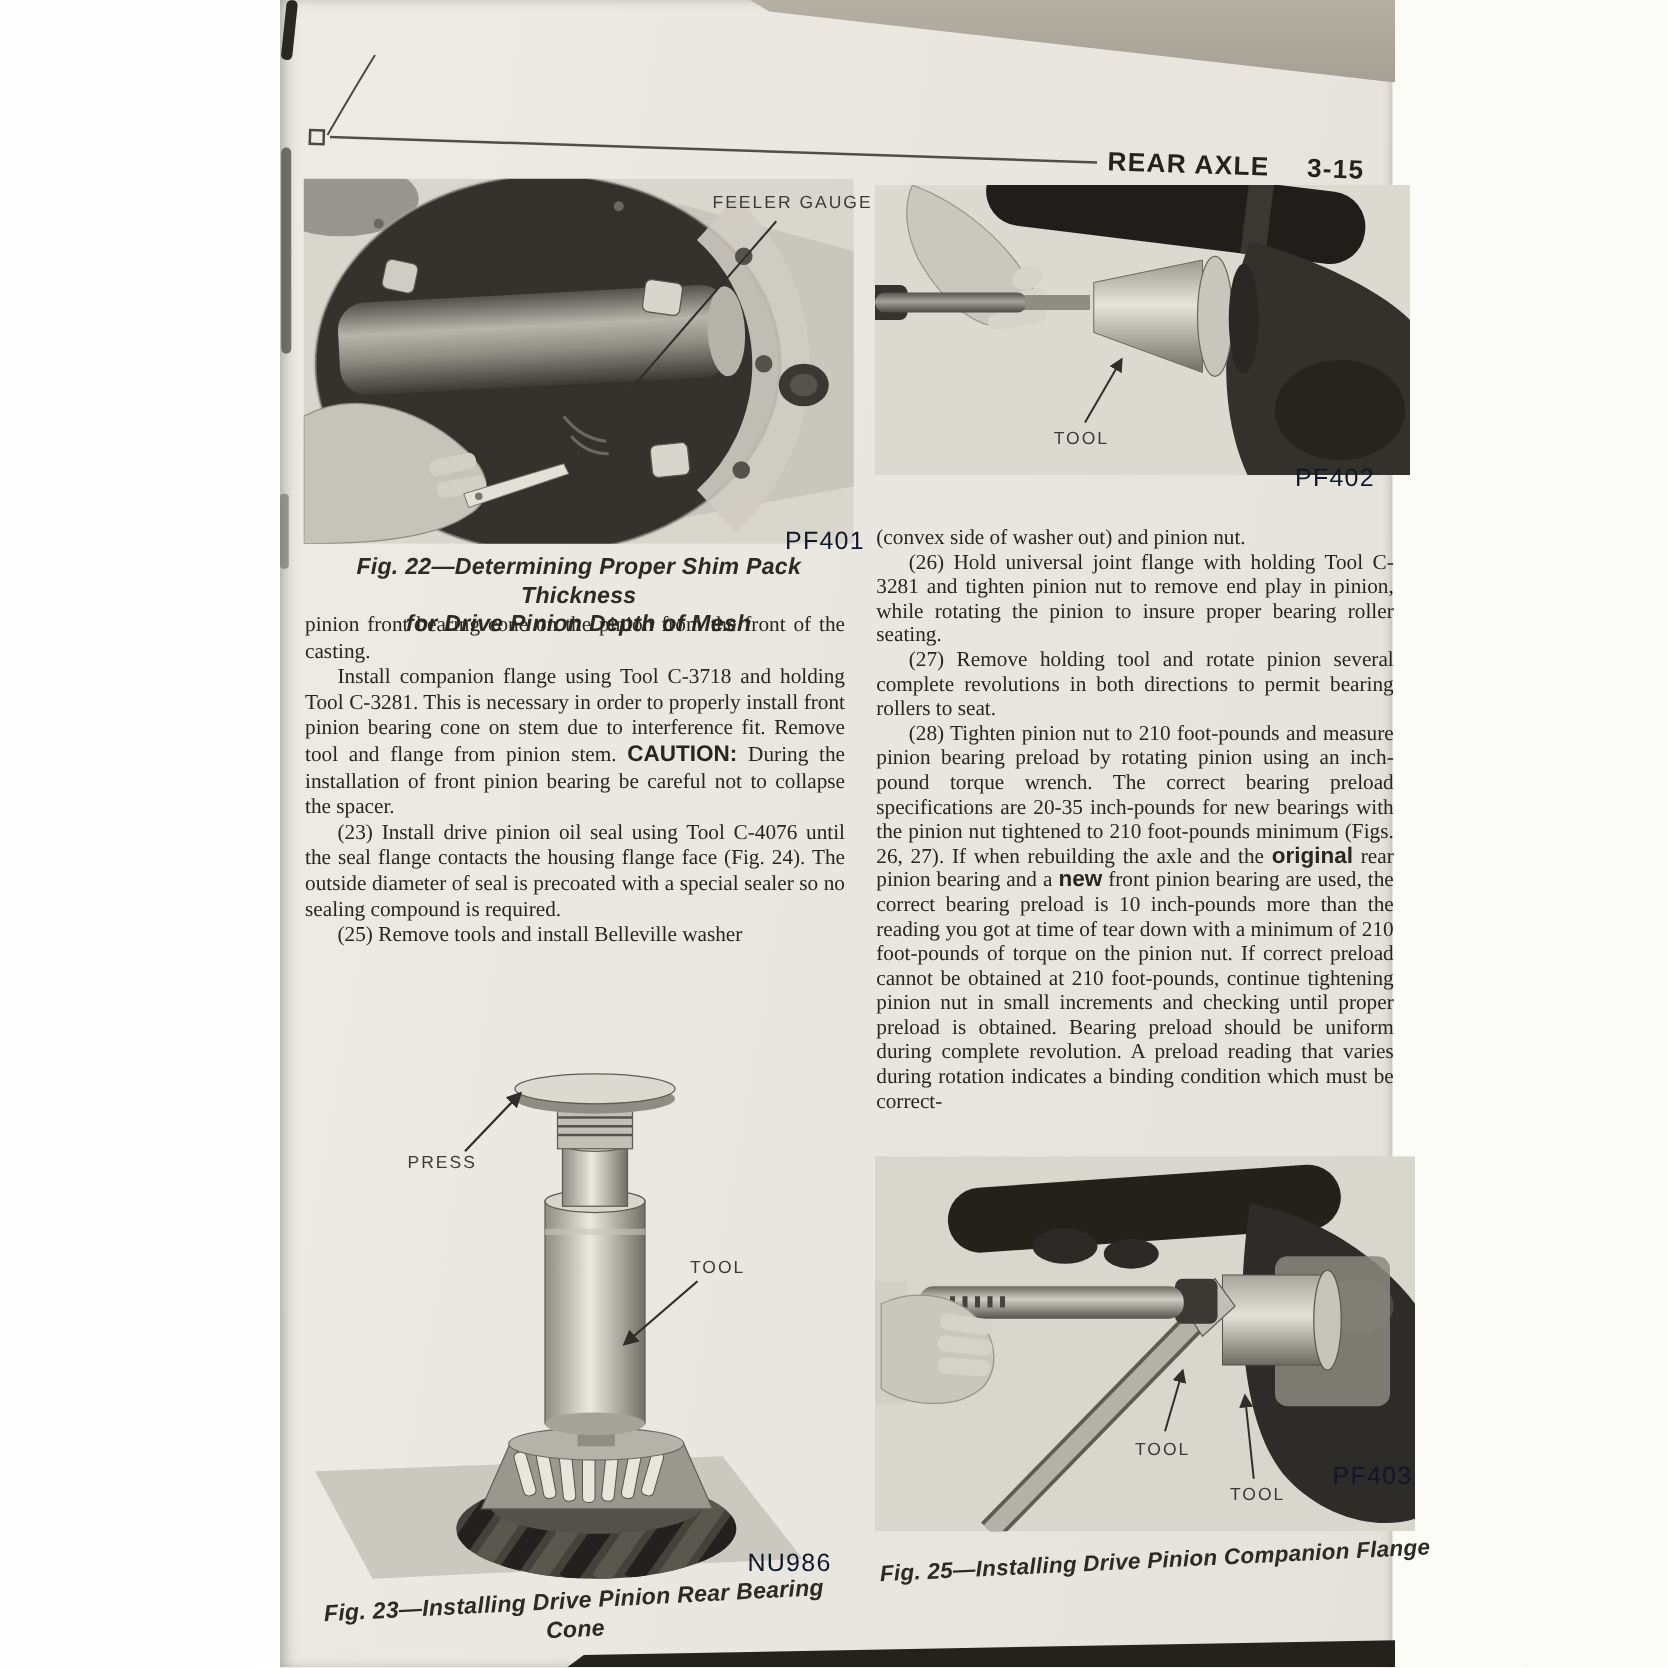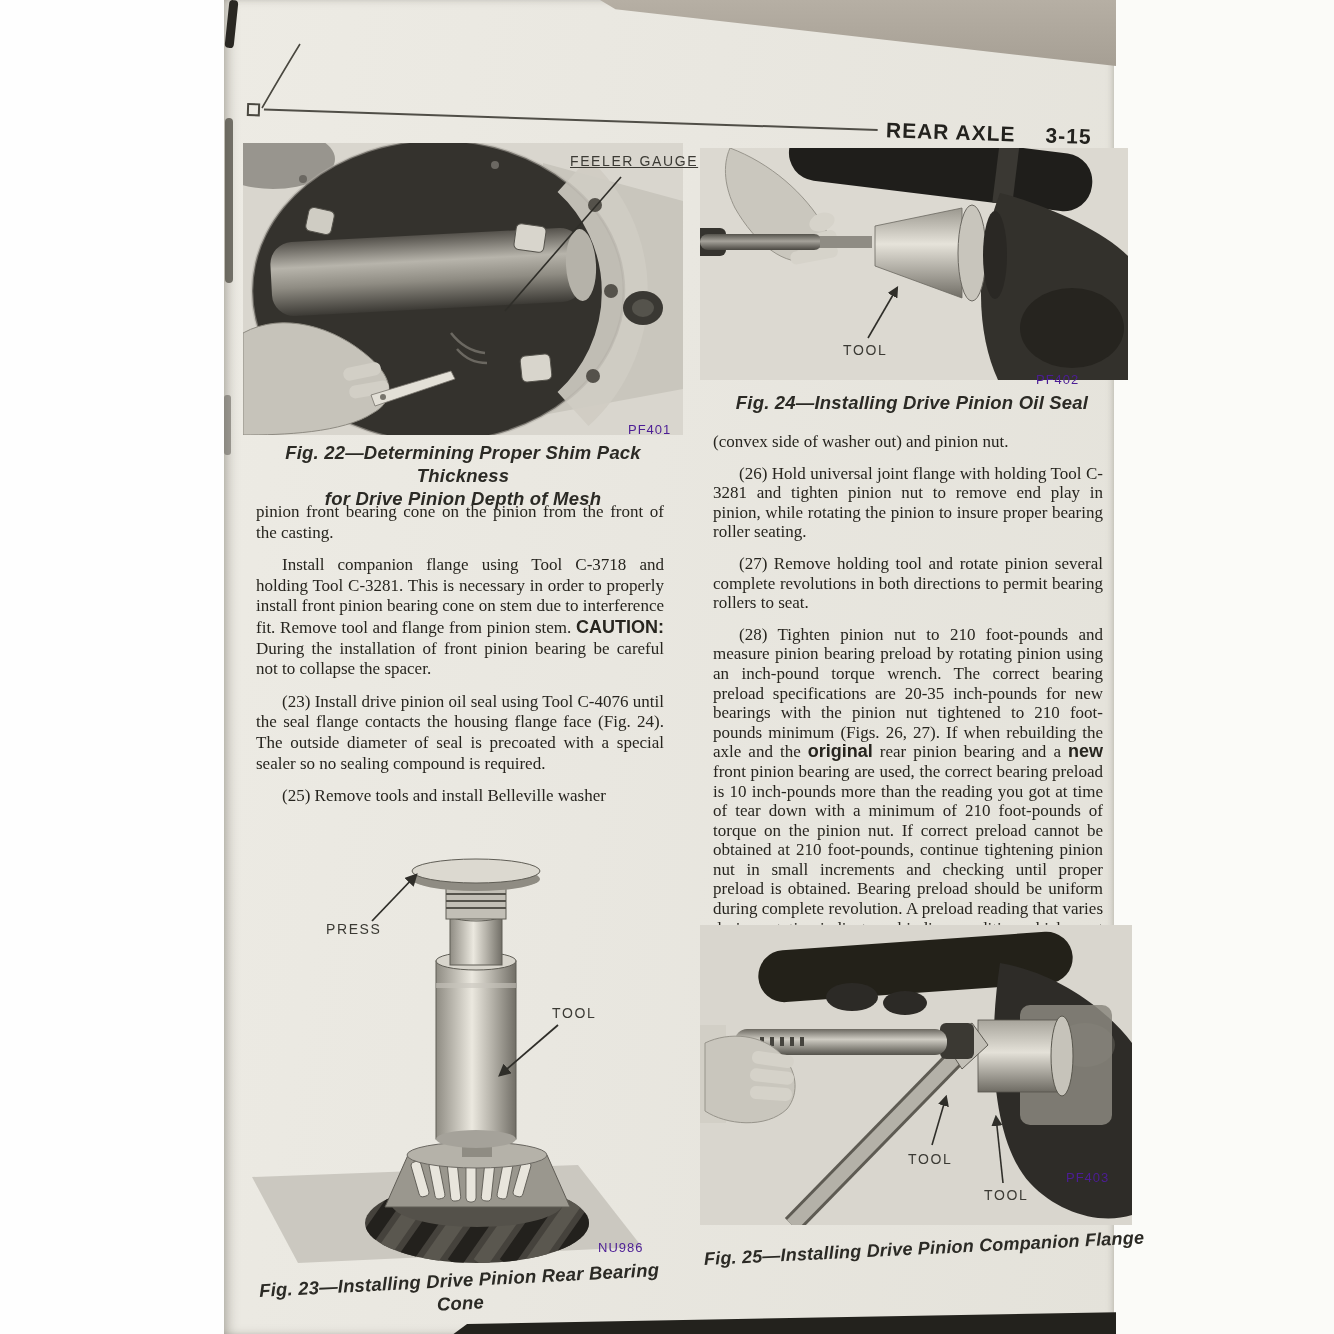--- a/index.html
+++ b/index.html
@@ -20,28 +20,28 @@
   .header{position:absolute;left:247px;top:97px;width:845px;display:flex;align-items:center;
           transform:rotate(1.9deg);transform-origin:0 50%;}
   .header .sq{width:9px;height:9px;border:2px solid #4a4840;background:transparent;flex:0 0 auto;}
   .header .rule{flex:1;height:2px;background:#504e47;margin-left:4px;}
   .header .title{font-weight:700;font-size:21px;letter-spacing:1px;color:#23221e;margin-left:8px;white-space:nowrap;}
   .header .pnum{font-weight:700;font-size:21px;letter-spacing:1px;color:#23221e;margin-left:30px;}
   
   .fig{position:absolute;}
   .fig svg{display:block;}
   .figlabel{position:absolute;font-size:14px;letter-spacing:1.6px;color:#3b3a34;white-space:nowrap;}
-  .figcode{position:absolute;font-size:13px;letter-spacing:1px;color:#4c1d95;white-space:nowrap;}
+  .figcode{position:absolute;font-size:20px;letter-spacing:1px;color:#0f172a;white-space:nowrap;}
   .caption{position:absolute;text-align:center;font-style:italic;font-weight:700;font-size:18.5px;
            line-height:23px;color:#2b2a25;letter-spacing:.2px;}
   .caption.nowrap{white-space:nowrap;font-size:18px;}
   
   .col{position:absolute;font-family:"Liberation Serif",serif;font-size:17px;color:#27251f;
        text-align:justify;}
-  .col p{margin:12px;text-indent:26px;}
+  .col p{margin:0;text-indent:26px;}
   .col p.noindent{text-indent:0;}
   .col-left{line-height:20.6px;}
   .col-right{line-height:19.6px;}
   .bold-sans{font-family:"Liberation Sans",sans-serif;font-weight:700;font-size:18px;}
 </style>
 </head>
 <body>
 
 <div class="scene">
 
@@ -93,21 +93,21 @@
       <path d="M208,190 q14,18 34,20 M214,206 q12,14 30,14" stroke="#6b6861" stroke-width="2.5" fill="none"></path>
       <path d="M0,190 C40,168 92,184 126,214 C152,236 152,258 130,270 C100,290 40,292 0,292 Z" fill="#c6c3ba" stroke="#8e8b82" stroke-width="1"></path>
       <rect x="100" y="222" width="38" height="13" rx="6" fill="#d2cfc6" transform="rotate(-12 119 228)"></rect>
       <rect x="106" y="240" width="40" height="13" rx="6" fill="#d2cfc6" transform="rotate(-10 126 246)"></rect>
       <polygon points="128,252 208,228 212,236 132,263" fill="#e3e0d7" stroke="#77746c" stroke-width=".8"></polygon>
       <circle cx="140" cy="254" r="3" fill="#77746c"></circle>
       <circle cx="252" cy="22" r="4" fill="#6b6862"></circle>
       <circle cx="60" cy="36" r="4" fill="#6b6862"></circle>
       <line x1="378" y1="34" x2="262" y2="168" stroke="#2f2e29" stroke-width="1.6"></line>
     </svg>
-    <span class="figlabel" style="left:327px;top:10px;text-decoration:underline;">FEELER GAUGE</span>
+    <span class="figlabel" style="left:327px;top:10px;">FEELER GAUGE</span>
   </div>
   <span class="figcode" style="left:628px;top:422px;">PF401</span>
   <div class="caption" style="left:243px;top:441px;width:440px;">
     <div>Fig. 22—Determining Proper Shim Pack Thickness</div>
     <div>for Drive Pinion Depth of Mesh</div>
   </div>
 
   <div class="col col-left" style="left:244px;top:490px;width:432px;">
     <p class="noindent">pinion front bearing cone on the pinion from the front of the casting.</p>
     <p><span>Install companion flange using Tool C-3718 and holding Tool C-3281. This is necessary in order to properly install front pinion bearing cone on stem due to interference fit. Remove tool and flange from pinion stem. </span><span class="bold-sans">CAUTION:</span><span> During the installation of front pinion bearing be careful not to collapse the spacer.</span></p>
@@ -208,21 +208,20 @@
       <rect x="0" y="86" width="122" height="16" rx="8" fill="url(#g24bar)"></rect>
       <rect x="120" y="88" width="52" height="12" fill="#8f8c84"></rect>
       <polygon points="175,78 262,60 262,150 175,118" fill="url(#g24tool)" stroke="#6b6861" stroke-width=".8"></polygon>
       <ellipse cx="272" cy="105" rx="14" ry="48" fill="#c8c5bc" stroke="#6b6861"></ellipse>
       <ellipse cx="295" cy="107" rx="12" ry="44" fill="#2a2824"></ellipse>
       <line x1="168" y1="190" x2="197" y2="140" stroke="#2f2e29" stroke-width="1.6" marker-end="url(#ah24)"></line>
     </svg>
     <span class="figlabel" style="left:143px;top:194px;">TOOL</span>
   </div>
   <span class="figcode" style="left:1036px;top:372px;">PF402</span>
-  <div class="caption" style="left:700px;top:391px;width:424px;">Fig. 24—Installing Drive Pinion Oil Seal</div>
 
   <div class="col col-right" style="left:701px;top:420px;width:414px;">
     <p class="noindent">(convex side of washer out) and pinion nut.</p>
     <p>(26) Hold universal joint flange with holding Tool C-3281 and tighten pinion nut to remove end play in pinion, while rotating the pinion to insure proper bearing roller seating.</p>
     <p>(27) Remove holding tool and rotate pinion several complete revolutions in both directions to permit bearing rollers to seat.</p>
     <p><span>(28) Tighten pinion nut to 210 foot-pounds and measure pinion bearing preload by rotating pinion using an inch-pound torque wrench. The correct bearing preload specifications are 20-35 inch-pounds for new bearings with the pinion nut tightened to 210 foot-pounds minimum (Figs. 26, 27). If when rebuilding the axle and the </span><span class="bold-sans">original</span><span> rear pinion bearing and a </span><span class="bold-sans">new</span><span> front pinion bearing are used, the correct bearing preload is 10 inch-pounds more than the reading you got at time of tear down with a minimum of 210 foot-pounds of torque on the pinion nut. If correct preload cannot be obtained at 210 foot-pounds, continue tightening pinion nut in small increments and checking until proper preload is obtained. Bearing preload should be uniform during complete revolution. A preload reading that varies during rotation indicates a binding condition which must be correct-</span></p>
   </div>
 
   <div class="fig" style="left:700px;top:925px;width:432px;height:300px;">
     <svg width="432" height="300" viewBox="0 0 432 300">

